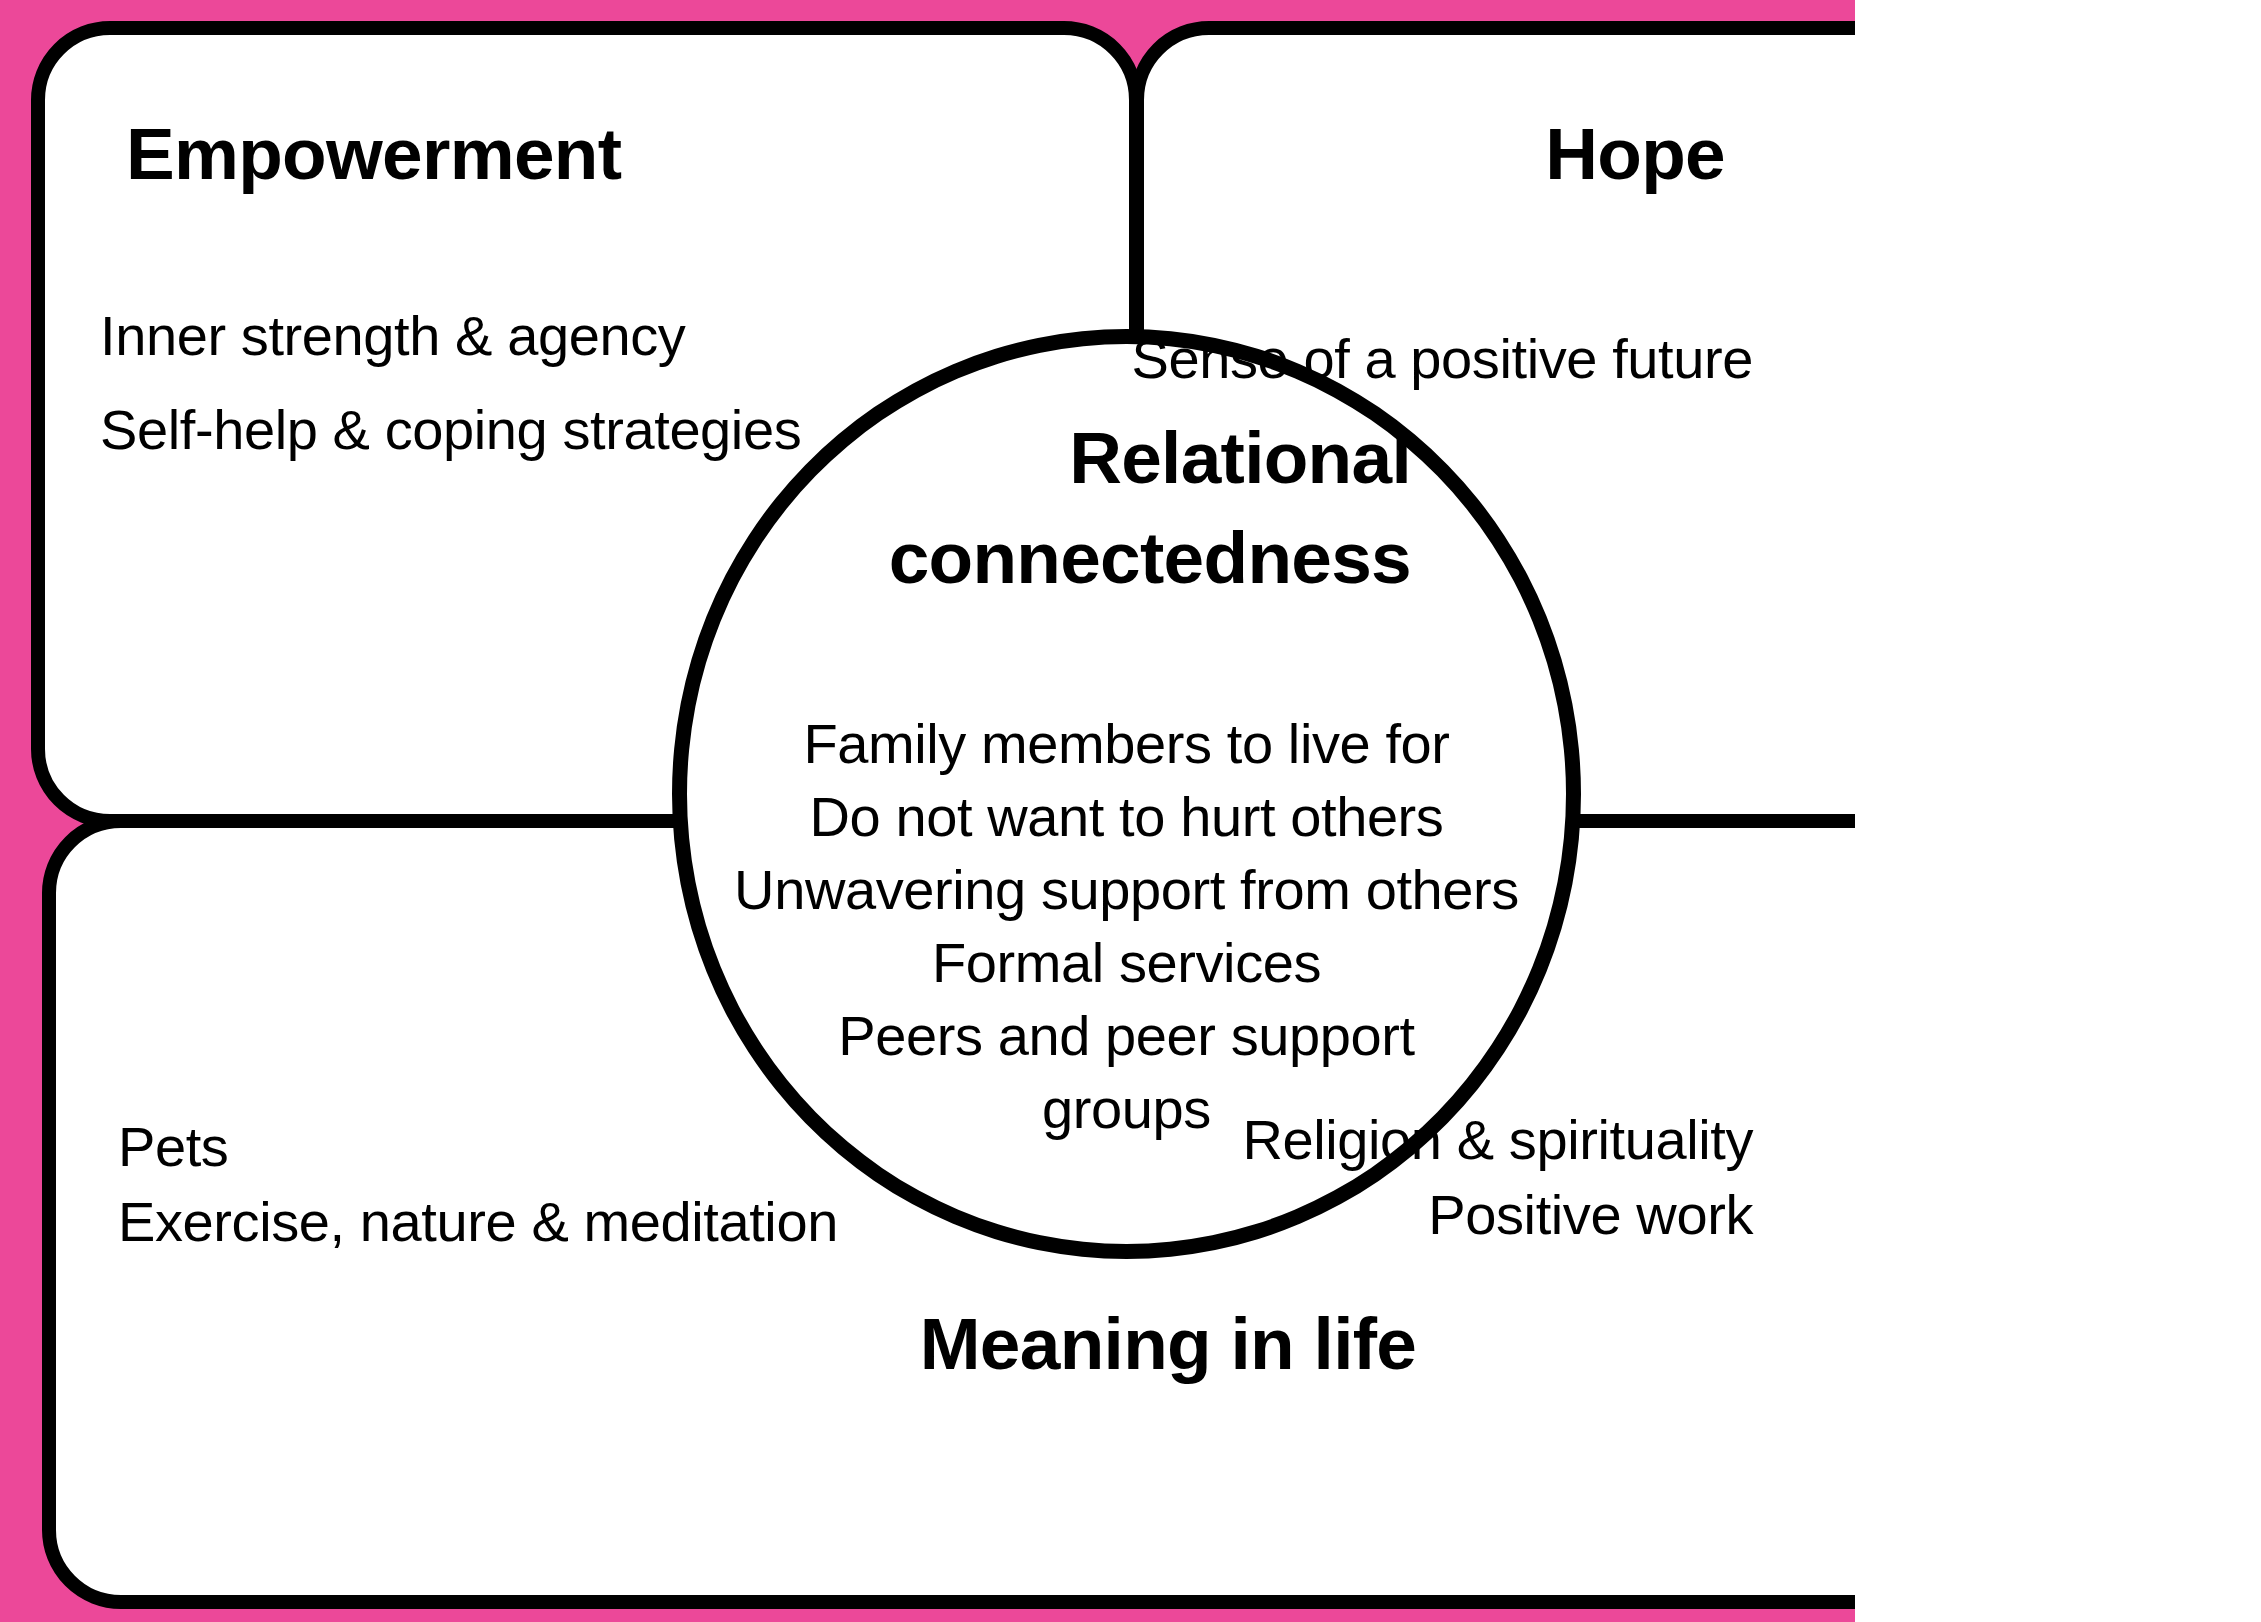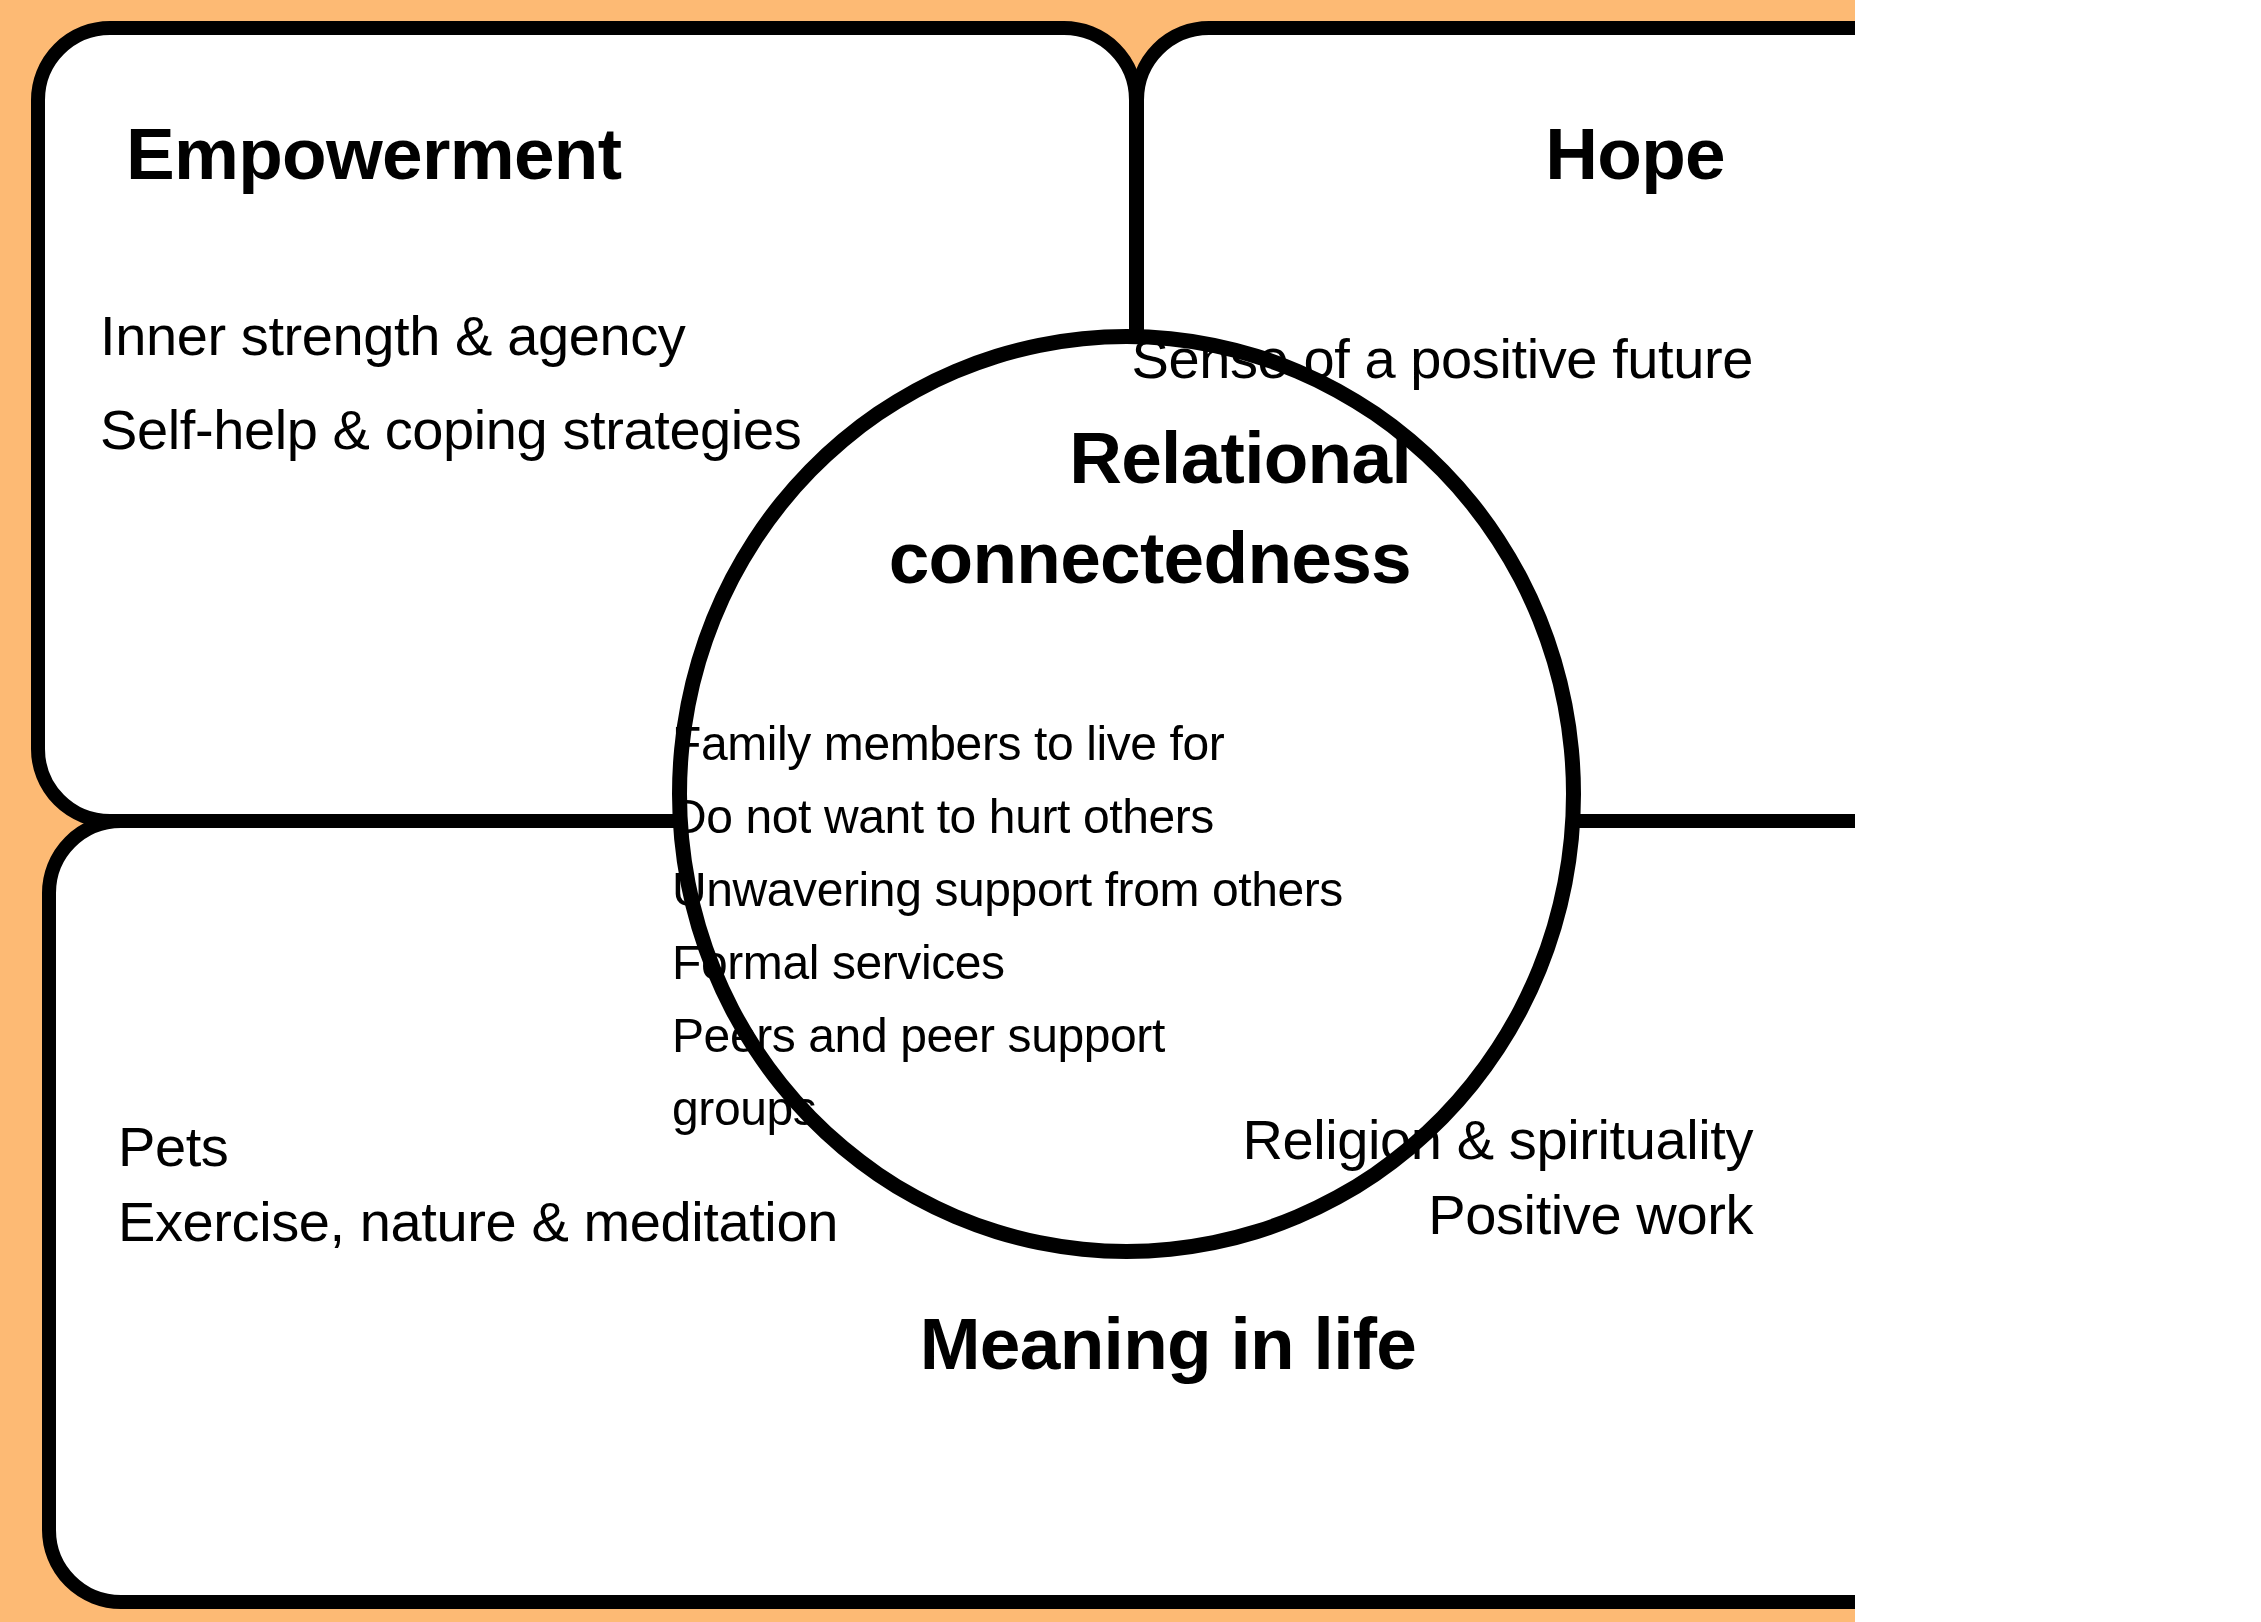--- a/index.html
+++ b/index.html
@@ -4,21 +4,21 @@
 <style>
   html, body {
     margin: 0;
     padding: 0;
     background: #ffffff;
   }
   #canvas {
     position: relative;
     width: 1855px;
     height: 1623px;
-    background: #fdba74;
+    background: #ec4899;
     font-family: "Liberation Sans", "DejaVu Sans", sans-serif;
     color: #000000;
     overflow: hidden;
   }
   .box {
     position: absolute;
     box-sizing: border-box;
     background: #ffffff;
     border: 14.2px solid #000000;
     border-radius: 79px;
@@ -56,22 +56,22 @@
   #empowerment-item-1 { left: 100px; top: 401px; }
   #hope-item-0        { right: 102px; top: 330px; }
   #circle-title {
     left: 842px; top: 408px; width: 569px;
     font-size: 73px; font-weight: bold; letter-spacing: -0.7px;
     line-height: 100px; text-align: right;
     white-space: normal;
   }
   #circle-items {
     left: 672px; top: 707px; width: 909px;
-    font-size: 48px; letter-spacing: -0.4px;
-    line-height: 73px; 
+    font-size: 56px; letter-spacing: -0.4px;
+    line-height: 73px; text-align: center;
   }
   #circle-items .circle-item { white-space: pre-line; }
   #meaning-items-left {
     left: 118px; top: 1109px;
     line-height: 75px;
   }
   #meaning-items-right {
     right: 102px; top: 1102px;
     line-height: 75px; text-align: right;
   }

